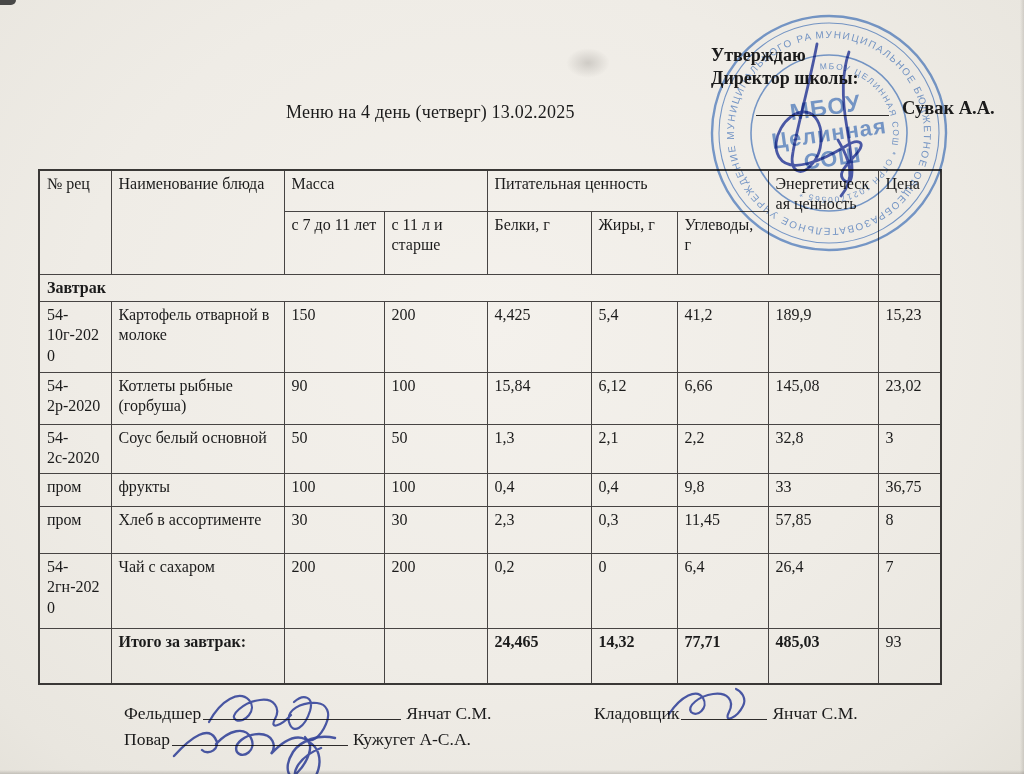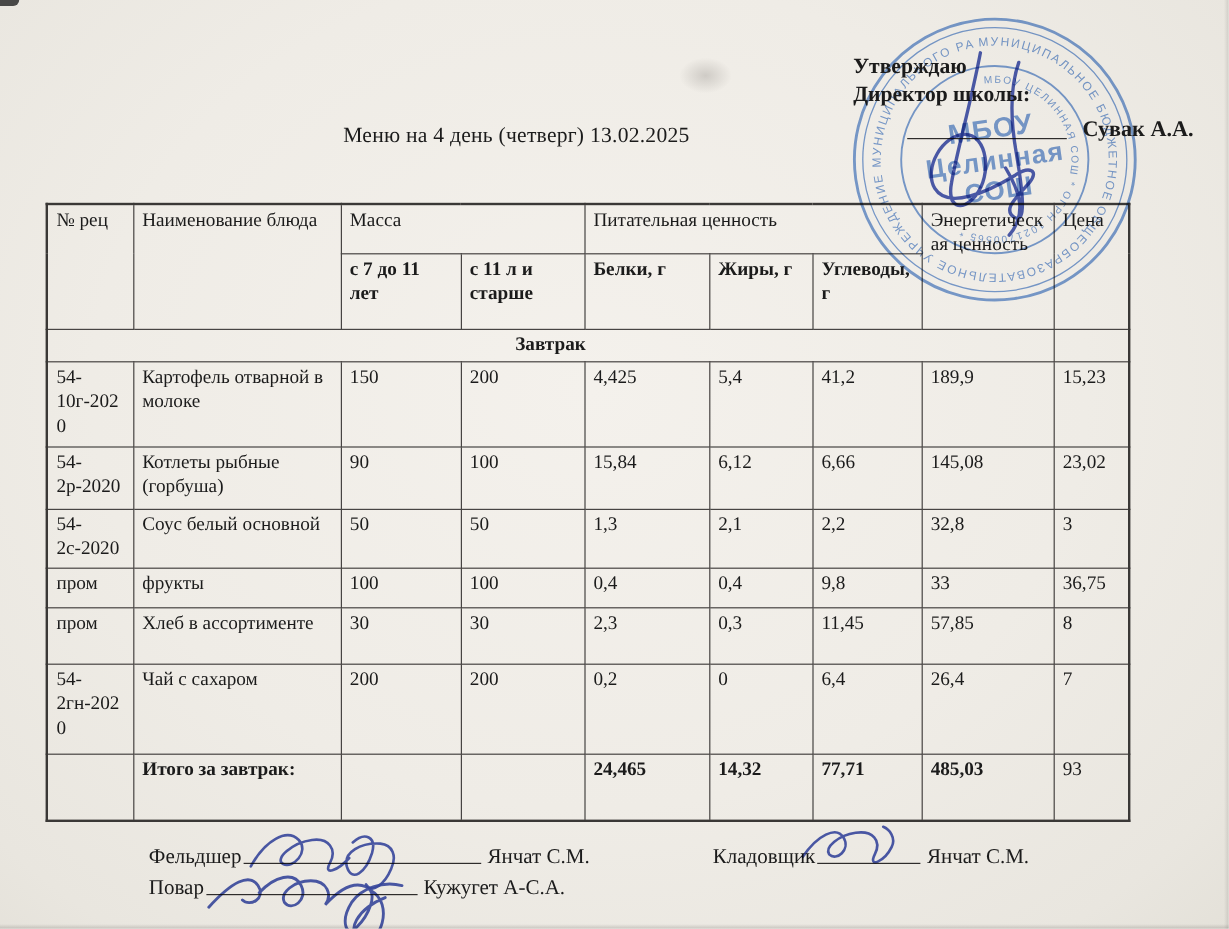--- a/index.html
+++ b/index.html
@@ -48,22 +48,22 @@
 
   
   .menu-table-wrap{position:absolute;left:38px;top:169px;z-index:1;}
   table.menu{border-collapse:collapse;table-layout:fixed;width:902px;
     font-size:16px;line-height:1.28;}
   table.menu td{border:1.6px solid var(--line);vertical-align:top;text-align:left;
     padding:3px 7px;overflow-wrap:break-word;}
   table.menu{border:2px solid #3a3836;}
   .bold{font-weight:bold;}
   tr.hA td{height:41px;}
-  tr.hB td{height:63px;font-weight:bold;}
-  tr.sec td{height:27px;text-align:center;}
+  tr.hB td{height:63px;}
+  tr.sec td{height:27px;}
   tr.r0 td{height:71px;}
   tr.r1 td{height:52px;}
   tr.r2 td{height:49px;}
   tr.r3 td{height:33px;}
   tr.r4 td{height:47px;}
   tr.r5 td{height:75px;}
   tr.rt td{height:56px;}
 
   
   .sig-block{position:absolute;z-index:2;font-size:17.5px;}

